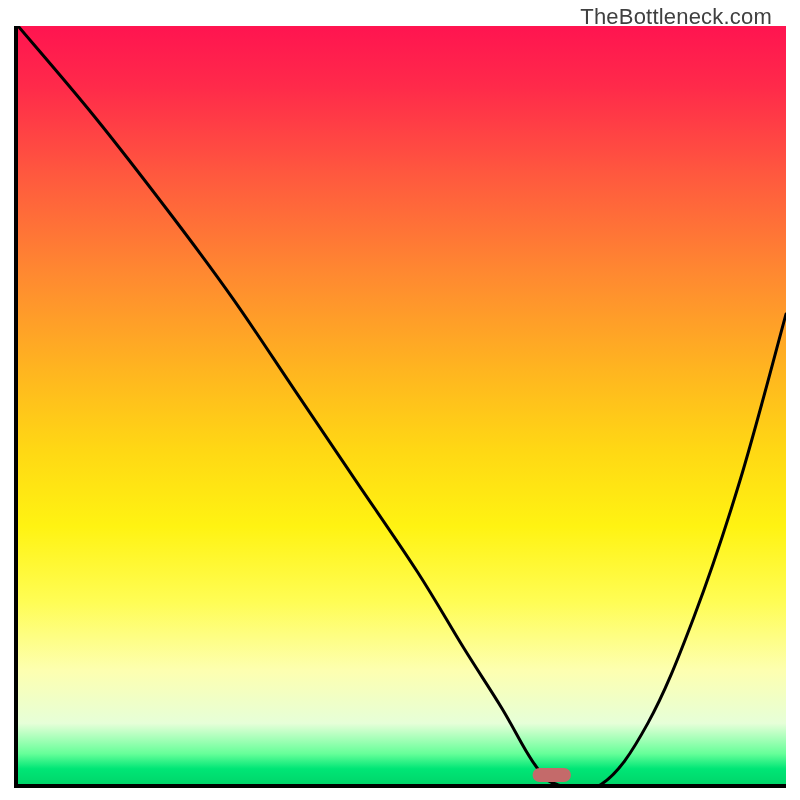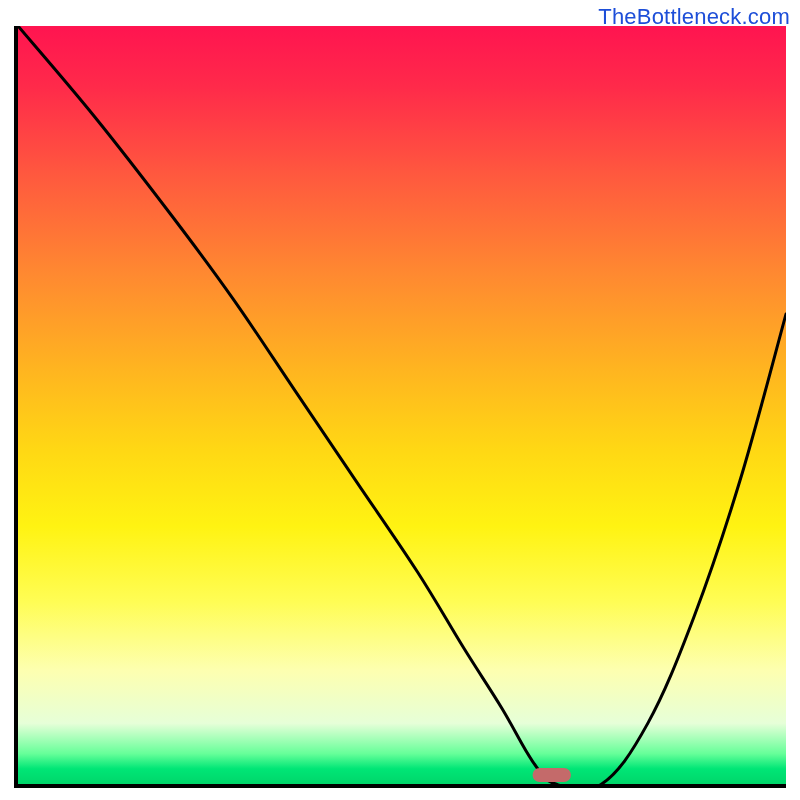--- a/index.html
+++ b/index.html
@@ -12,23 +12,23 @@
     overflow: hidden;
   }
   .wrap {
     position: relative;
     width: 800px;
     height: 800px;
   }
   .attrib {
     position: absolute;
     top: 4px;
-    right: 10px;
+    right: 28px;
     font-size: 22px;
-    color: #1d4ed8;
+    color: #404040;
     font-weight: 500;
     letter-spacing: 0.2px;
   }
   .plot-frame {
     position: absolute;
     left: 14px;
     top: 26px;
     width: 772px;
     height: 762px;
     border-left: 4px solid #000;

